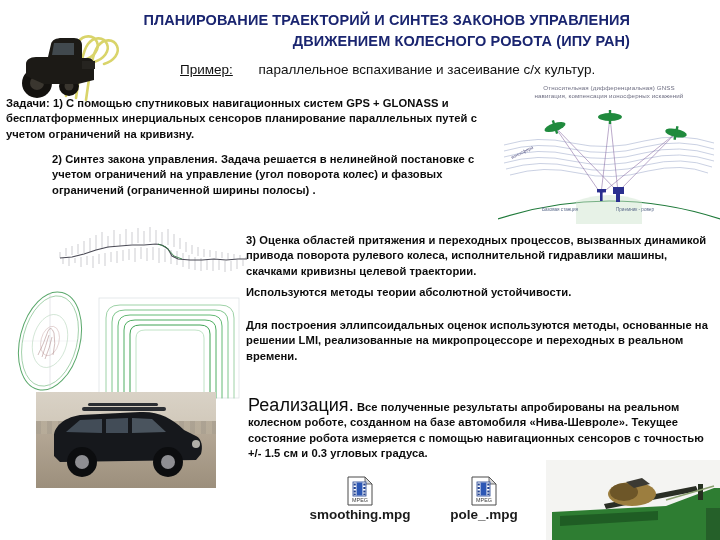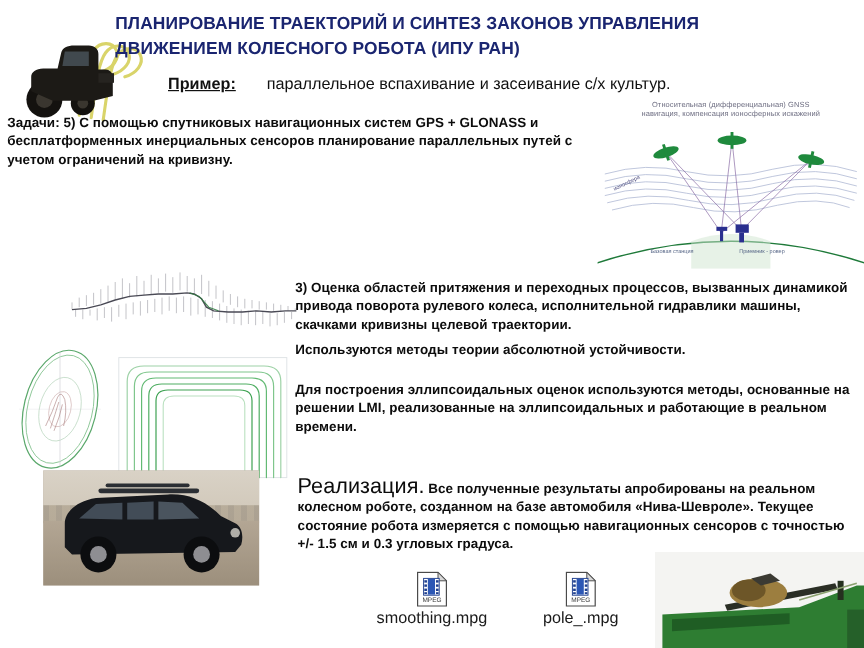--- a/index.html
+++ b/index.html
@@ -8,36 +8,36 @@
     background:#ffffff;
     font-family:"Liberation Sans", sans-serif;
     overflow:hidden;
     position:relative;
   }
   .slide{position:relative;width:720px;height:540px;overflow:hidden;background:#fff;}
 
   
   .title-block{
     position:absolute;left:96px;top:10px;width:534px;
-    text-align:left;
+    text-align:right;
     color:#1a2570;
     font-weight:bold;
     font-size:14.5px;
     line-height:21px;
     letter-spacing:.1px;
   }
   .subtitle-block{
     position:absolute;left:140px;top:60px;width:520px;
     text-align:left;
     color:#111;
     font-size:13.5px;
     font-weight:bold;
     line-height:19px;
   }
-  .subtitle-block .lead{ text-decoration:underline; font-weight:bold; }
+  .subtitle-block .lead{ text-decoration:underline; font-weight:normal;margin-left:40px; }
   .subtitle-block .rest{ font-weight:normal;margin-left:22px; }
 
   
   .para{
     position:absolute;
     color:#0c0c0c;
     font-weight:bold;
     font-size:11.2px;
     line-height:15.3px;
     letter-spacing:.05px;
@@ -99,20 +99,21 @@
   .harvester svg{position:absolute;left:0;top:0;}
 
   
   .files{position:absolute;left:296px;top:476px;width:248px;height:58px;}
   .file-item{position:absolute;text-align:center;}
   .file-item .glyph{display:block;margin:0 auto 1px;width:26px;height:30px;}
   .file-item .fname{
     display:block;font-size:13.5px;color:#1b1b1b;
     font-family:"Liberation Sans", sans-serif;
     white-space:nowrap;
+    font-weight:bold;
   }
   .file-a{left:0;top:0;width:128px;}
   .file-b{left:128px;top:0;width:120px;}
 </style>
 </head>
 <body>
 
 <div class="slide">
 
   <div class="tractor-logo">
@@ -192,24 +193,25 @@
         <rect x="115" y="86" width="11" height="7"></rect>
           <rect x="118" y="93" width="4" height="8"></rect>
       </g>
 
       <text x="14" y="58" font-family="Liberation Sans, sans-serif" font-size="4.6" fill="#4f4f80" transform="rotate(-26 14 58)">ионосфера</text>
       <text x="44" y="110" font-family="Liberation Sans, sans-serif" font-size="4.6" fill="#5b6a8a">Базовая станция</text>
       <text x="118" y="110" font-family="Liberation Sans, sans-serif" font-size="4.6" fill="#5b6a8a">Приемник - ровер</text>
     </svg>
   </div>
 
-  <div class="para p-task1">Задачи: 5) С помощью спутниковых навигационных систем  GPS + GLONASS и бесплатформенных инерциальных сенсоров планирование параллельных путей с учетом ограничений на кривизну.</div>
+  <div class="para p-task1">Задачи: 1) С помощью спутниковых навигационных систем  GPS + GLONASS и бесплатформенных инерциальных сенсоров планирование параллельных путей с учетом ограничений на кривизну.</div>
+  <div class="para p-task2">2) Синтез закона управления. Задача решается в нелинейной постановке с учетом ограничений на управление (угол поворота колес) и фазовых ограничений (ограниченной ширины полосы) .</div>
   <div class="para p-task3">3) Оценка областей притяжения и переходных процессов, вызванных динамикой привода поворота рулевого колеса, исполнительной гидравлики машины, скачками кривизны целевой траектории.</div>
   <div class="para p-abs">Используются методы теории абсолютной устойчивости.</div>
-  <div class="para p-lmi">Для построения эллипсоидальных оценок используются  методы, основанные на решении LMI, реализованные на эллипсоидальных и работающие в реальном времени.</div>
+  <div class="para p-lmi">Для построения эллипсоидальных оценок используются  методы, основанные на решении LMI, реализованные на микропроцессоре и переходных в реальном времени.</div>
   <div class="para p-real"><span class="bold-lead">Реализация.</span><span> Все полученные результаты апробированы на реальном колесном роботе, созданном на базе автомобиля «Нива-Шевроле». Текущее состояние робота измеряется с помощью навигационных сенсоров с точностью +/- 1.5 см и 0.3 угловых градуса.</span></div>
 
   <div class="noise-plot">
     <svg width="190" height="62" viewBox="0 0 190 62">
       <g stroke="#7a7a86" stroke-width=".45" opacity=".85">
         <path d="M2 32 L2 26 M5 32 L5 38 M8 30 L8 22 M11 32 L11 40 M14 29 L14 20 M17 32 L17 37
                  M20 28 L20 18 M23 31 L23 41 M26 27 L26 15 M29 30 L29 39 M32 26 L32 12 M35 30 L35 42
                  M38 24 L38 9  M41 28 L41 38 M44 23 L44 6  M47 27 L47 40 M50 22 L50 10 M53 26 L53 36
                  M56 21 L56 4  M59 25 L59 37 M62 20 L62 8  M65 24 L65 35 M68 19 L68 3  M71 23 L71 34
                  M74 18 L74 6  M77 22 L77 36 M80 17 L80 2  M83 21 L83 33 M86 18 L86 5  M89 22 L89 35

